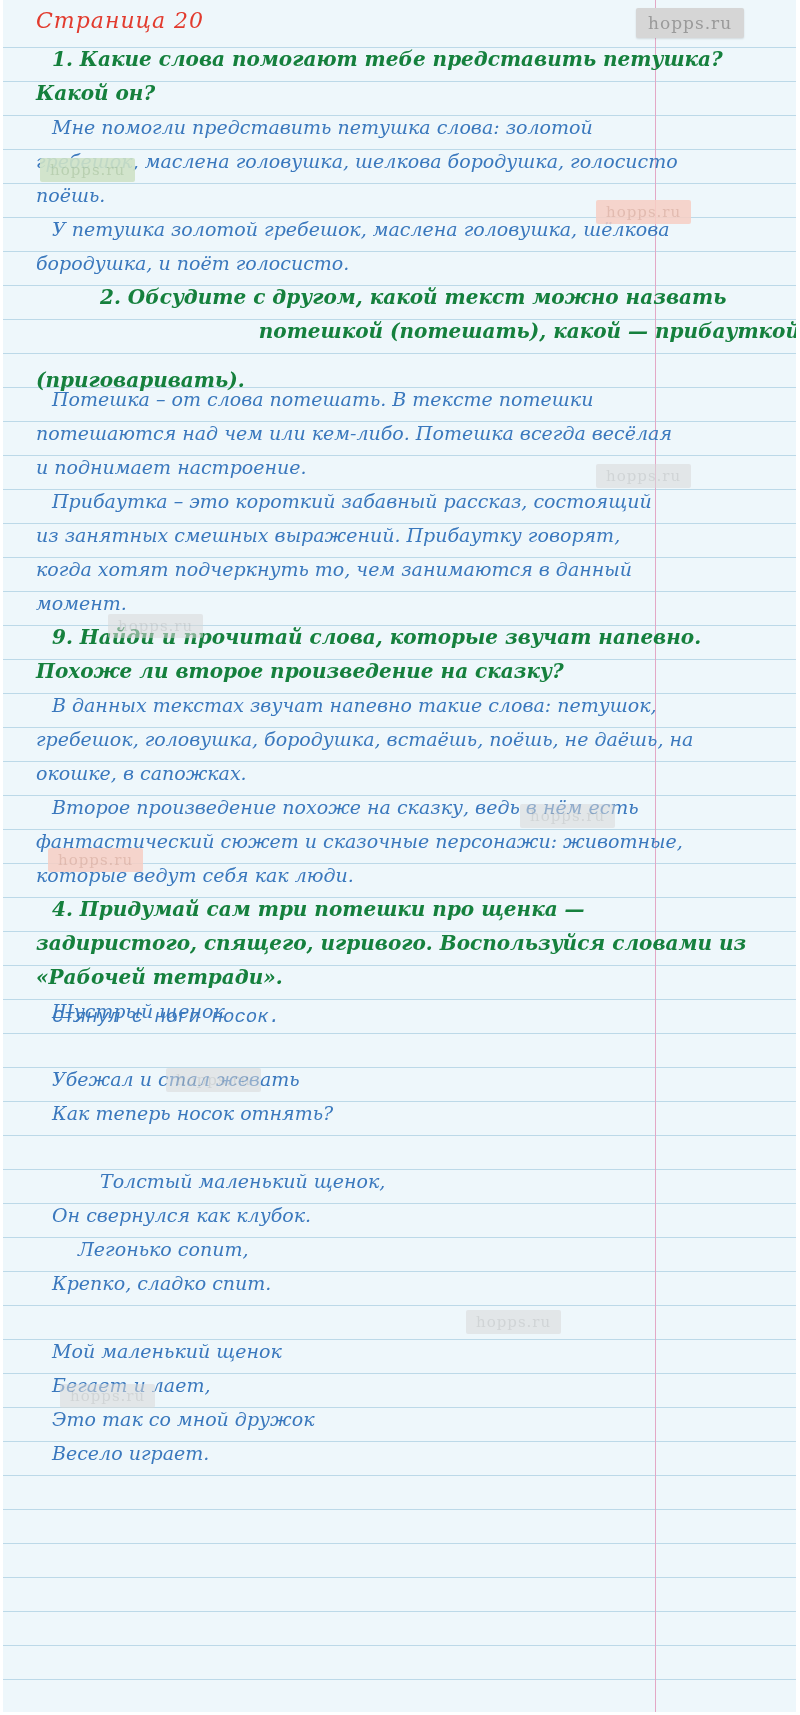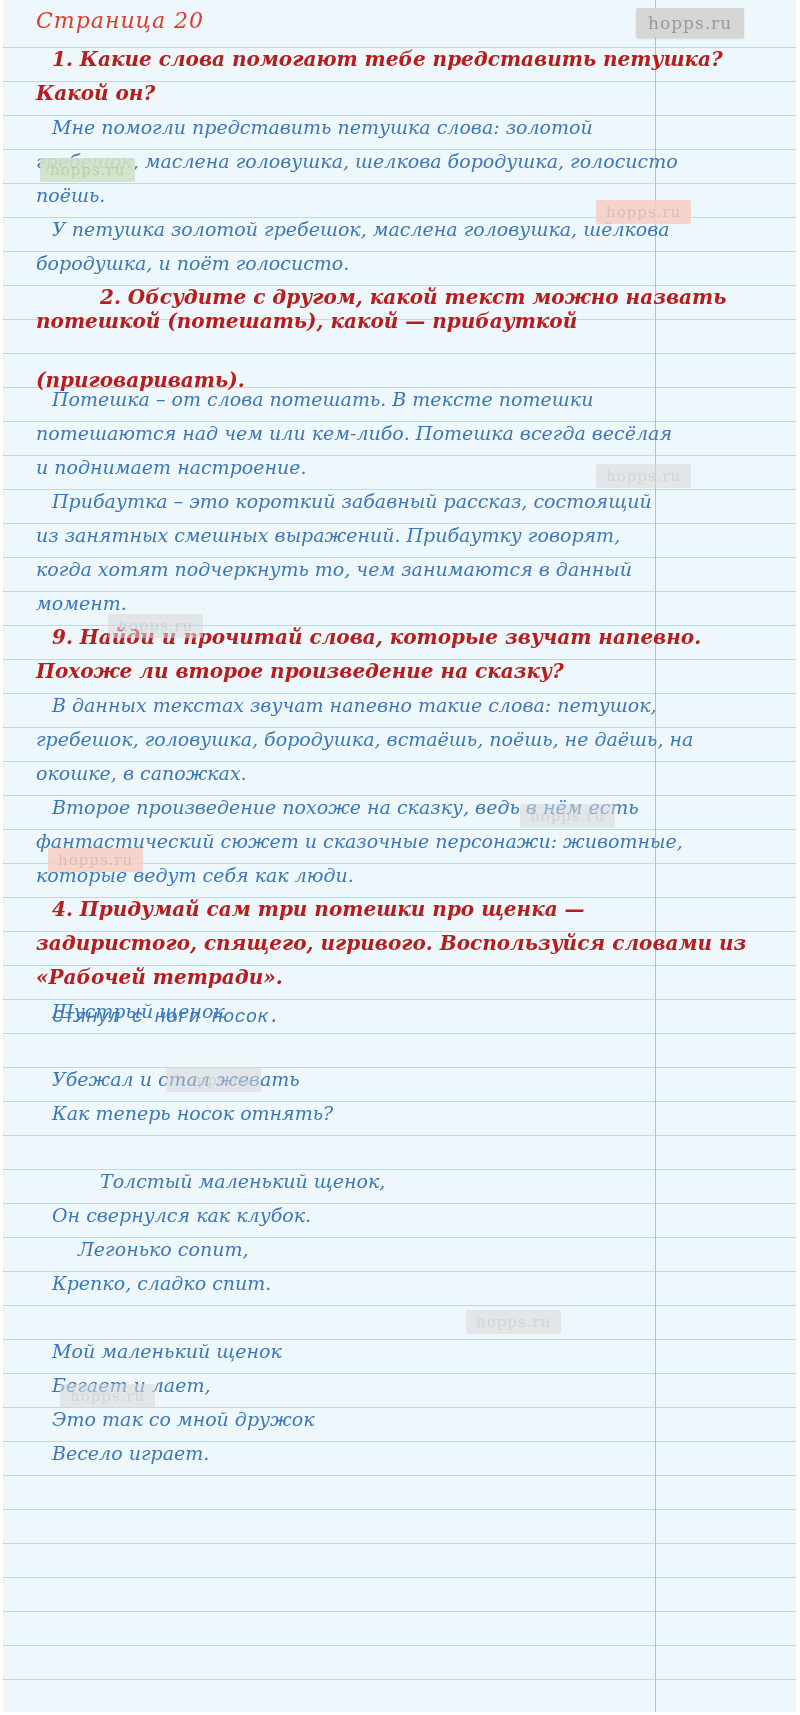--- a/index.html
+++ b/index.html
@@ -93,21 +93,21 @@
     white-space: nowrap;
   }
   .line .t {
     display: inline-block;
     padding-left: 36px;
   }
   .line.indent .t {
     padding-left: 52px;
   }
   .line.q {
-    color: #b91c1c;
+    color: #15803d;
     font-weight: bold;
     font-size: 20px;
   }
   .line.ans {
     color: #3a78bd;
   }
 
   
   .wm {
     position: absolute;
@@ -154,21 +154,21 @@
 
   <div class="content" id="text-body">
       <div class="line q indent" style="top: 42px;"><span class="t">1. Какие слова помогают тебе представить петушка?</span></div>
       <div class="line q" style="top: 76px;"><span class="t">Какой он?</span></div>
       <div class="line ans indent" style="top: 110px;"><span class="t">Мне помогли представить петушка слова: золотой</span></div>
       <div class="line ans" style="top: 144px;"><span class="t">гребешок, маслена головушка, шелкова бородушка, голосисто</span></div>
       <div class="line ans" style="top: 178px;"><span class="t">поёшь.</span></div>
       <div class="line ans indent" style="top: 212px;"><span class="t">У петушка золотой гребешок, маслена головушка, шёлкова</span></div>
       <div class="line ans" style="top: 246px;"><span class="t">бородушка, и поёт голосисто.</span></div>
       <div class="line q indent" style="top: 280px; padding-left: 48px;"><span class="t">2. Обсудите с другом, какой текст можно назвать</span></div>
-      <div class="line q" style="top: 304px;"><span class="t">потешкой (потешать), какой — прибауткой</span></div>
+      <div class="line q" style="top: 314px; text-align: right;"><span class="t">потешкой (потешать), какой — прибауткой</span></div>
       <div class="line q" style="top: 348px; margin-top: 15px;"><span class="t">(приговаривать).</span></div>
       <div class="line ans indent" style="top: 382px;"><span class="t">Потешка – от слова потешать. В тексте потешки</span></div>
       <div class="line ans" style="top: 416px;"><span class="t">потешаются над чем или кем-либо. Потешка всегда весёлая</span></div>
       <div class="line ans" style="top: 450px;"><span class="t">и поднимает настроение.</span></div>
       <div class="line ans indent" style="top: 484px;"><span class="t">Прибаутка – это короткий забавный рассказ, состоящий</span></div>
       <div class="line ans" style="top: 518px;"><span class="t">из занятных смешных выражений. Прибаутку говорят,</span></div>
       <div class="line ans" style="top: 552px;"><span class="t">когда хотят подчеркнуть то, чем занимаются в данный</span></div>
       <div class="line ans" style="top: 586px;"><span class="t">момент.</span></div>
       <div class="line q indent" style="top: 620px;"><span class="t">9. Найди и прочитай слова, которые звучат напевно.</span></div>
       <div class="line q" style="top: 654px;"><span class="t">Похоже ли второе произведение на сказку?</span></div>

